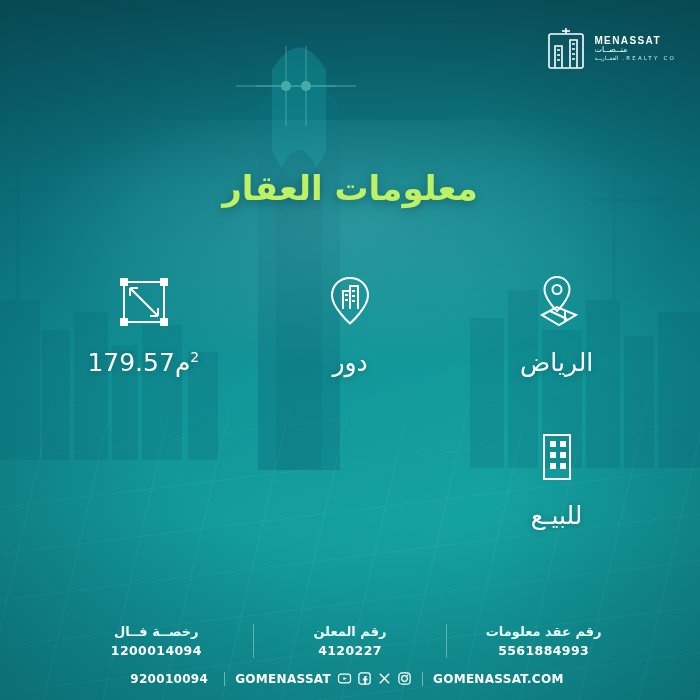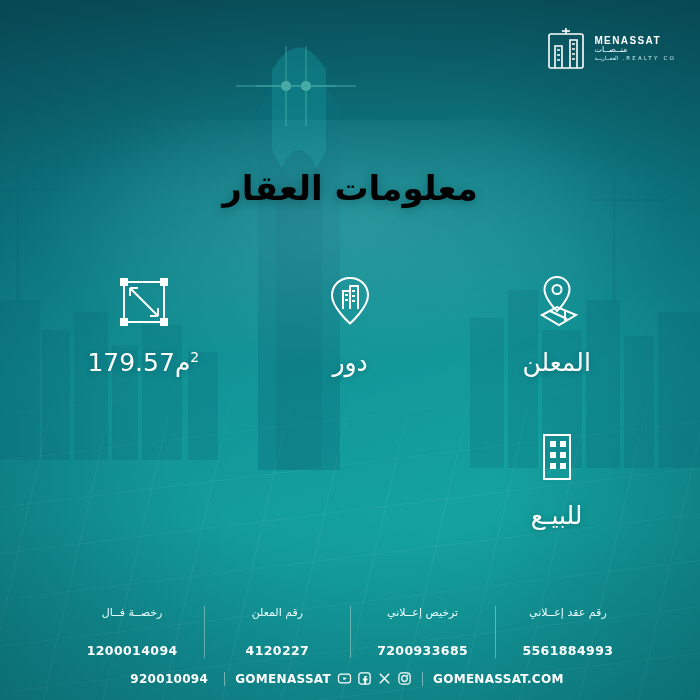--- a/index.html
+++ b/index.html
@@ -52,21 +52,21 @@
   .logo .words .en {
     font-family: "Liberation Sans", sans-serif;
     color: #fff; font-size: 10px; font-weight: 700; letter-spacing: 1.4px;
   }
   .logo .words .ar { color: #eafdff; font-size: 8px; letter-spacing: .5px; margin-top: 0; }
   .logo .words .sub { color: #cfeff3; font-size: 5.5px; letter-spacing: 2.2px; margin-top: 2px; }
 
   
   .title {
     position: absolute; top: 168px; left: 0; right: 0; text-align: center;
-    color: #000000; font-size: 34px; font-weight: 700; letter-spacing: 1px;
+    color: #bef264; font-size: 34px; font-weight: 700; letter-spacing: 1px;
     text-shadow: 0 2px 10px rgba(0,40,50,.35);
   }
 
   
   .grid {
     position: absolute; top: 272px; left: 40px; right: 40px;
     display: grid; grid-template-columns: repeat(3, 1fr); row-gap: 48px;
   }
   .cell { display: flex; flex-direction: column; align-items: center; }
   .cell .ico { height: 62px; display: flex; align-items: center; justify-content: center; }
@@ -84,23 +84,23 @@
   .footer { position: absolute; left: 0; right: 0; bottom: 14px; }
   .lic-row {
     display: flex; justify-content: center; align-items: stretch;
     gap: 0; padding: 0 60px;
   }
   .lic {
     flex: 1 1 0; text-align: center; padding: 0 10px;
     border-left: 1px solid rgba(255,255,255,.35);
   }
   .lic:last-child { border-left: none; }
-  .lic .t { color: #eafdff; font-size: 11px; font-weight: 400; letter-spacing: .6px; }
+  .lic .t { color: #eafdff; font-size: 13px; font-weight: 700; letter-spacing: .6px; }
   .lic .v {
-    color: #ffffff; font-size: 12.5px; font-weight: 700; margin-top: 24px;
+    color: #ffffff; font-size: 12.5px; font-weight: 700; margin-top: 4px;
     direction: ltr; unicode-bidi: isolate; letter-spacing: .4px;
   }
 
   .contact {
     margin-top: 13px;
     display: flex; justify-content: center; align-items: center; gap: 10px;
     color: #ffffff; font-size: 12px; font-weight: 700;
   }
   .contact .blk { display: flex; align-items: center; gap: 6px; }
   .contact .blk .txt { direction: ltr; unicode-bidi: isolate; letter-spacing: .3px; }
@@ -193,21 +193,21 @@
 
     <div class="cell">
       <span class="ico">
         <svg width="62" height="60" viewBox="0 0 62 60" fill="none" stroke="#ffffff" stroke-width="2">
           <path d="M31 4c-7 0-12.5 5.5-12.5 12.5C18.5 26 31 38 31 38s12.5-12 12.5-21.5C43.5 9.5 38 4 31 4z"></path>
           <circle cx="31" cy="16.5" r="4.5"></circle>
           <path d="M16 42 L31 34 L50 42 L33 52 Z"></path>
           <path d="M24 38 L41 46 M39 37 L39 48"></path>
         </svg>
       </span>
-      <div class="lab">المعلن</div>
+      <div class="lab">الرياض</div>
     </div>
 
     <div class="cell">
       <span class="ico">
         <svg width="62" height="60" viewBox="0 0 62 60" fill="none" stroke="#ffffff" stroke-width="2">
           <path d="M31 5C20.5 5 13 12.5 13 22.5c0 12 18 28 18 28s18-16 18-28C49 12.5 41.5 5 31 5z"></path>
           <path d="M24 36 V18 h7 v18"></path>
           <path d="M31 36 V13 h8 v23"></path>
           <path d="M26 22 h3 M26 27 h3 M33 18 h3 M33 23 h3 M33 28 h3"></path>
         </svg>
@@ -248,26 +248,22 @@
       </span>
       <div class="lab spaced">للبيـع</div>
     </div>
 
   </div>
 
   <div class="footer">
 
     <div class="lic-row">
       <div class="lic">
-        <div class="t">رقم عقد إعــلاني</div>
+        <div class="t">رقم عقد معلومات</div>
         <div class="v">5561884993</div>
-      </div>
-      <div class="lic">
-        <div class="t">ترخيص إعــلاني</div>
-        <div class="v">7200933685</div>
       </div>
       <div class="lic">
         <div class="t">رقم المعلن</div>
         <div class="v">4120227</div>
       </div>
       <div class="lic">
         <div class="t">رخصــة فــال</div>
         <div class="v">1200014094</div>
       </div>
     </div>

